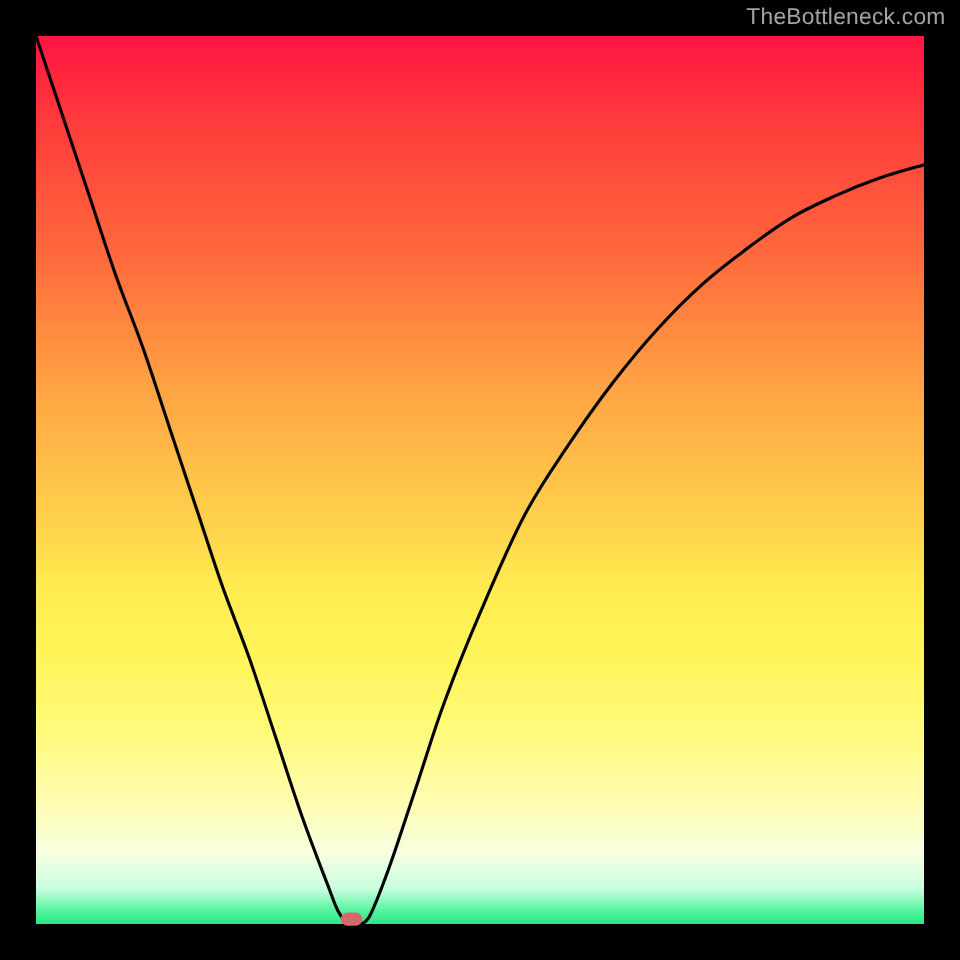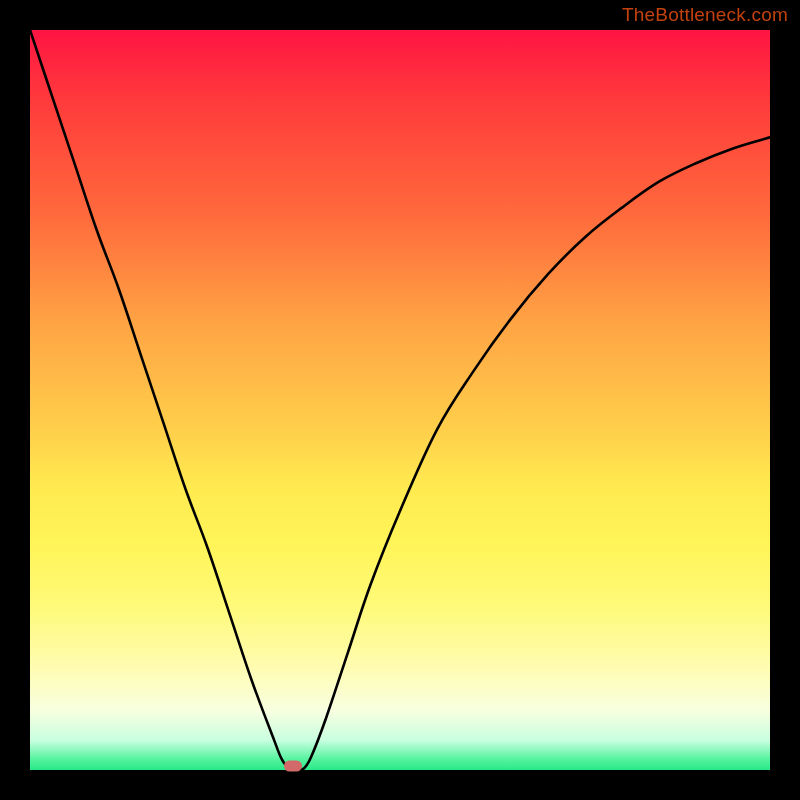--- a/index.html
+++ b/index.html
@@ -53,21 +53,21 @@
     transform: translate(-50%, -50%);
   }
   
   .watermark {
     position: absolute;
     top: 4px;
     right: 12px;
     font-family: Arial, Helvetica, sans-serif;
     font-size: 19px;
     font-weight: 500;
-    color: #c2410c;
+    color: #a3a3a3;
     letter-spacing: 0.2px;
   }
 </style>
 </head>
 <body>
 
 <div class="frame">
   <div class="plot-area">
     <svg class="curve" viewBox="0 0 740 740" preserveAspectRatio="none">
       <path id="curve-path" d="M 0 0 C 3.9959999999999996 11.988000000000003, 14.208 42.62400000000002, 22.2 66.60000000000002 C 30.192 90.57600000000002, 36.408 109.22400000000005, 44.4 133.20000000000005 C 52.391999999999996 157.17600000000004, 58.608 177.15600000000006, 66.6 199.80000000000007 C 74.592 222.44400000000007, 80.80799999999999 236.35600000000002, 88.8 259 C 96.792 281.644, 103.008 301.62399999999997, 111 325.59999999999997 C 118.992 349.57599999999996, 125.20799999999998 368.22400000000005, 133.2 392.20000000000005 C 141.19199999999998 416.17600000000004, 147.40800000000002 436.156, 155.4 458.8 C 163.392 481.444, 169.608 495.356, 177.6 518 C 185.59199999999998 540.644, 191.80800000000002 560.624, 199.8 584.6 C 207.792 608.576, 214.008 628.556, 222 651.2 C 229.992 673.844, 238.872 696.414, 244.20000000000002 710.4 C 249.52800000000002 724.386, 248.93600000000004 723.8384, 251.60000000000002 728.9 C 254.264 733.9616, 256.336 736.5219999999999, 259 738.52 C 261.664 740.518, 263.736 740, 266.4 740 C 269.06399999999996 740, 271.136 740.9176, 273.8 738.52 C 276.464 736.1224, 277.204 735.7375999999999, 281.2 726.68 C 285.19599999999997 717.6224, 289.34 707.1144, 296 688.2 C 302.66 669.2856, 310.20799999999997 645.576, 318.2 621.6 C 326.192 597.624, 331.076 580.308, 340.40000000000003 555 C 349.72400000000005 529.692, 358.012 508.972, 370 481 C 381.988 453.028, 393.68000000000006 424.90799999999996, 407.00000000000006 399.59999999999997 C 420.32000000000005 374.292, 430.68 360.38, 444 340.4 C 457.32 320.41999999999996, 467.68 305.916, 481 288.6 C 494.32 271.28400000000005, 504.68 258.852, 518 244.2 C 531.32 229.548, 541.68 219.18800000000005, 555 207.20000000000005 C 568.32 195.21200000000005, 578.68 187.59000000000003, 592 177.60000000000002 C 605.32 167.61, 615.68 159.69199999999992, 629 151.69999999999993 C 642.32 143.70799999999994, 652.68 139.19400000000005, 666 133.20000000000005 C 679.32 127.20600000000006, 689.68 123.06199999999997, 703 118.39999999999998 C 716.32 113.73799999999999, 733.34 109.29800000000006, 740 107.30000000000007" fill="none" stroke="#000" stroke-width="2.6" stroke-linecap="round" stroke-linejoin="round"></path>

